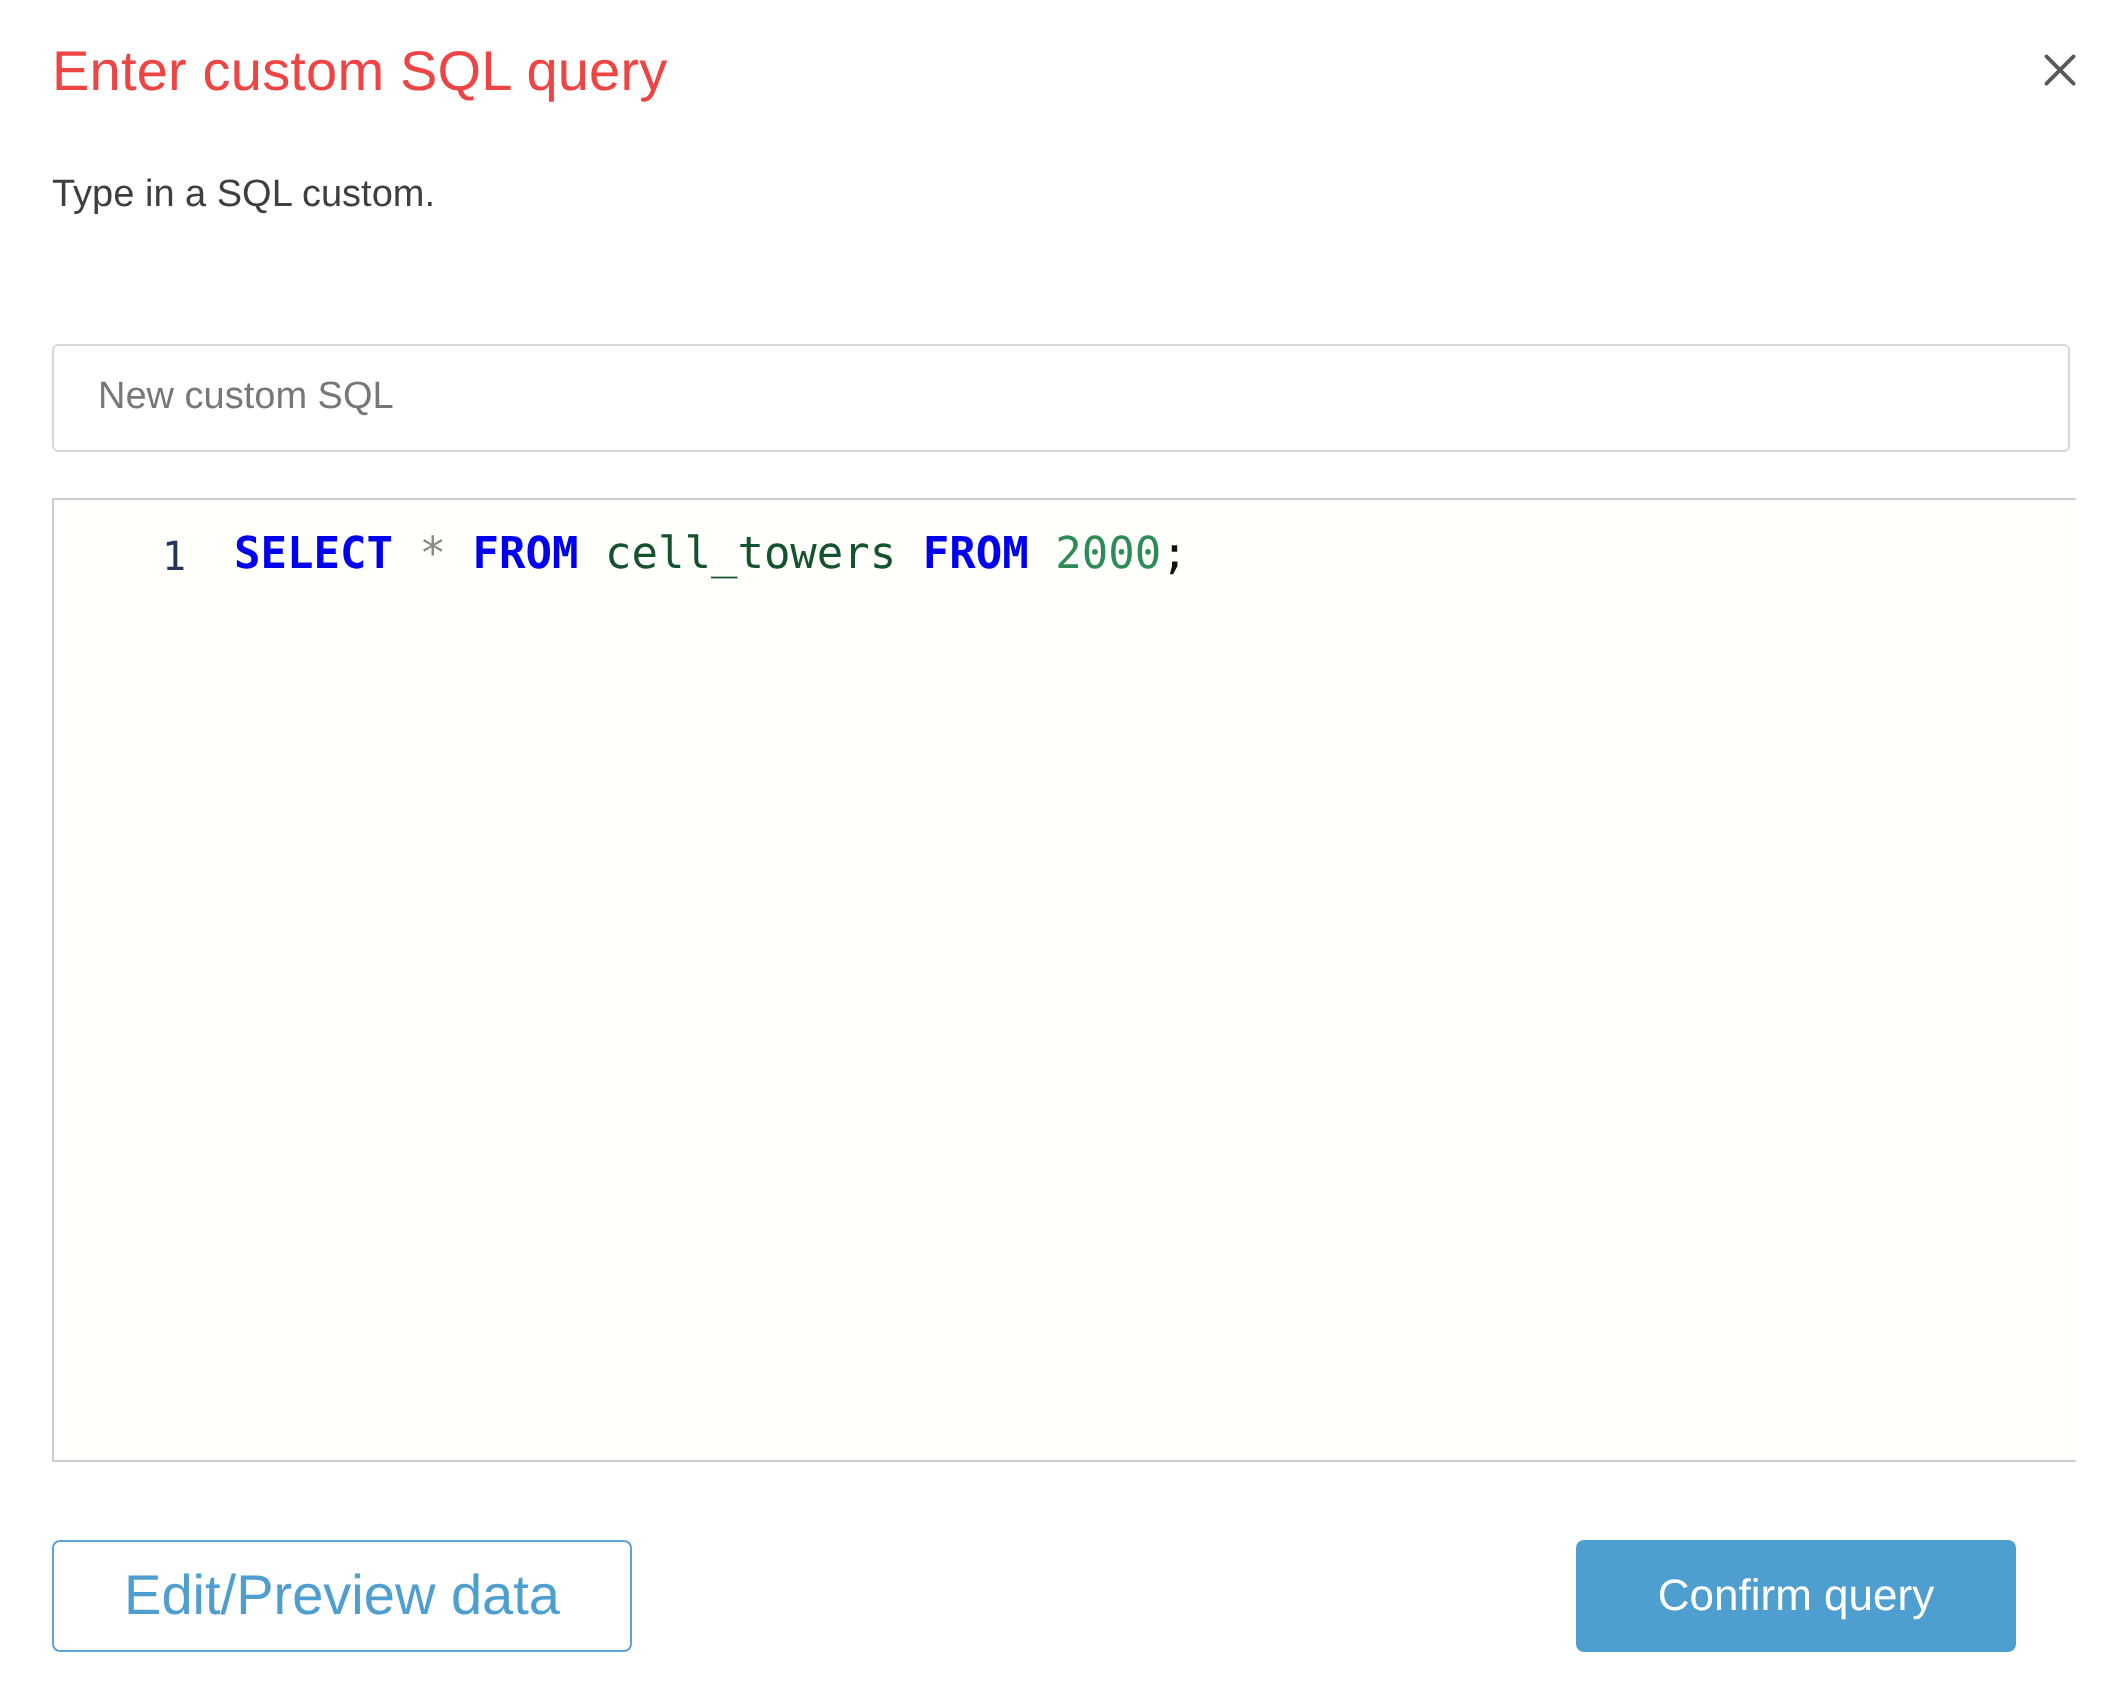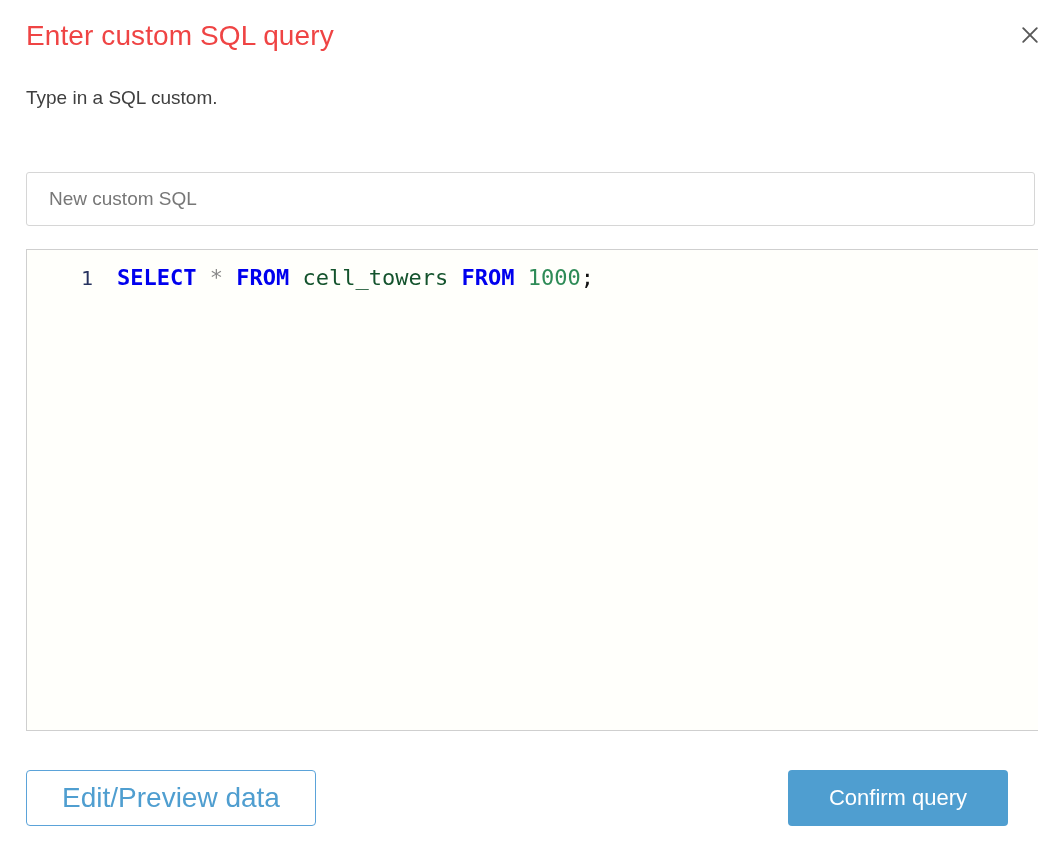--- a/index.html
+++ b/index.html
@@ -171,19 +171,19 @@
   </span>
 </button>
 
 <div class="dialog-subtitle">Type in a SQL custom.</div>
 
 <input class="name-input" type="text" placeholder="New custom SQL" style="">
 
 <div class="code-editor">
   <div class="code-line">
     <div class="gutter">1</div>
-    <div class="code-content"><span class="tok-kw">SELECT</span><span> </span><span class="tok-star">*</span><span> </span><span class="tok-kw">FROM</span><span> </span><span class="tok-ident">cell_towers</span><span> </span><span class="tok-kw">FROM</span><span> </span><span class="tok-num">1000</span><span class="tok-punct">;</span></div>
+    <div class="code-content"><span class="tok-kw">SELECT</span><span> </span><span class="tok-star">*</span><span> </span><span class="tok-kw">FROM</span><span> </span><span class="tok-ident">cell_towers</span><span> </span><span class="tok-kw">FROM</span><span> </span><span class="tok-num">2000</span><span class="tok-punct">;</span></div>
   </div>
 </div>
 
 <button class="btn-secondary">Edit/Preview data</button>
 
 <button class="btn-primary">Confirm query</button>
 
 </body></html>

